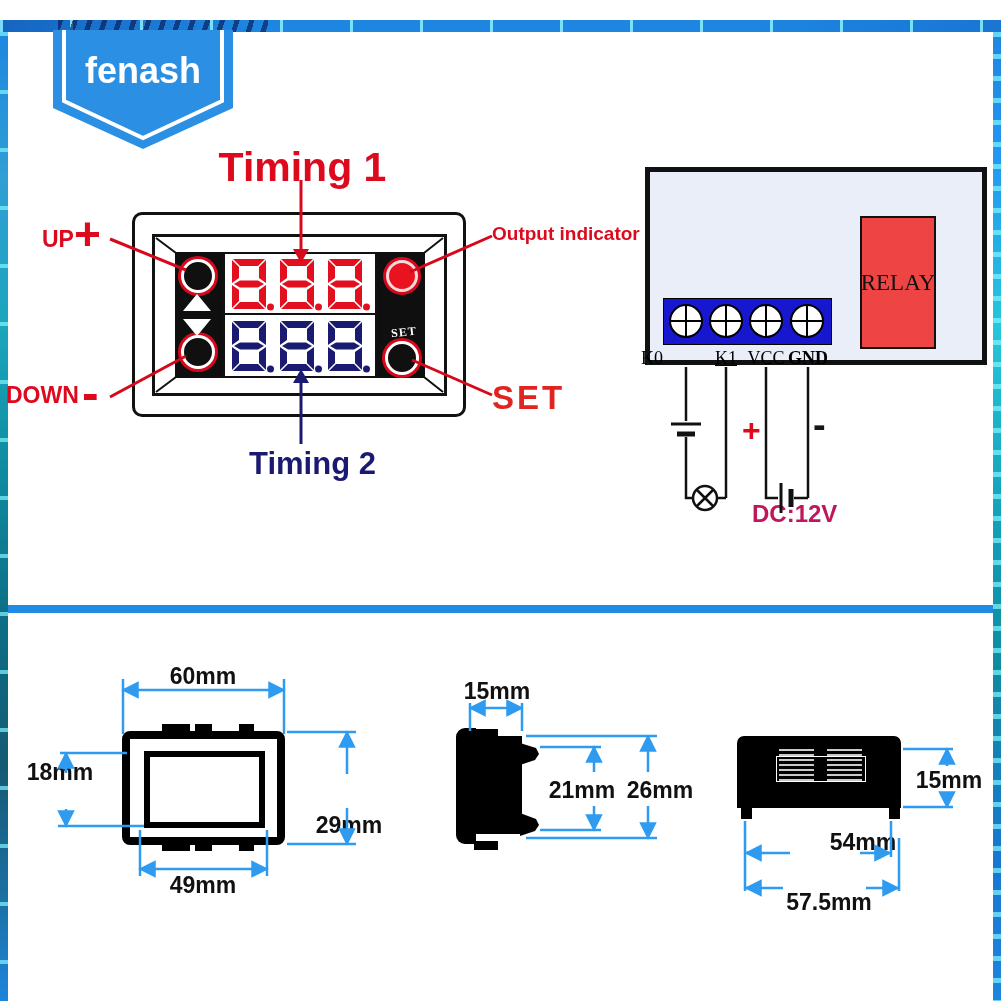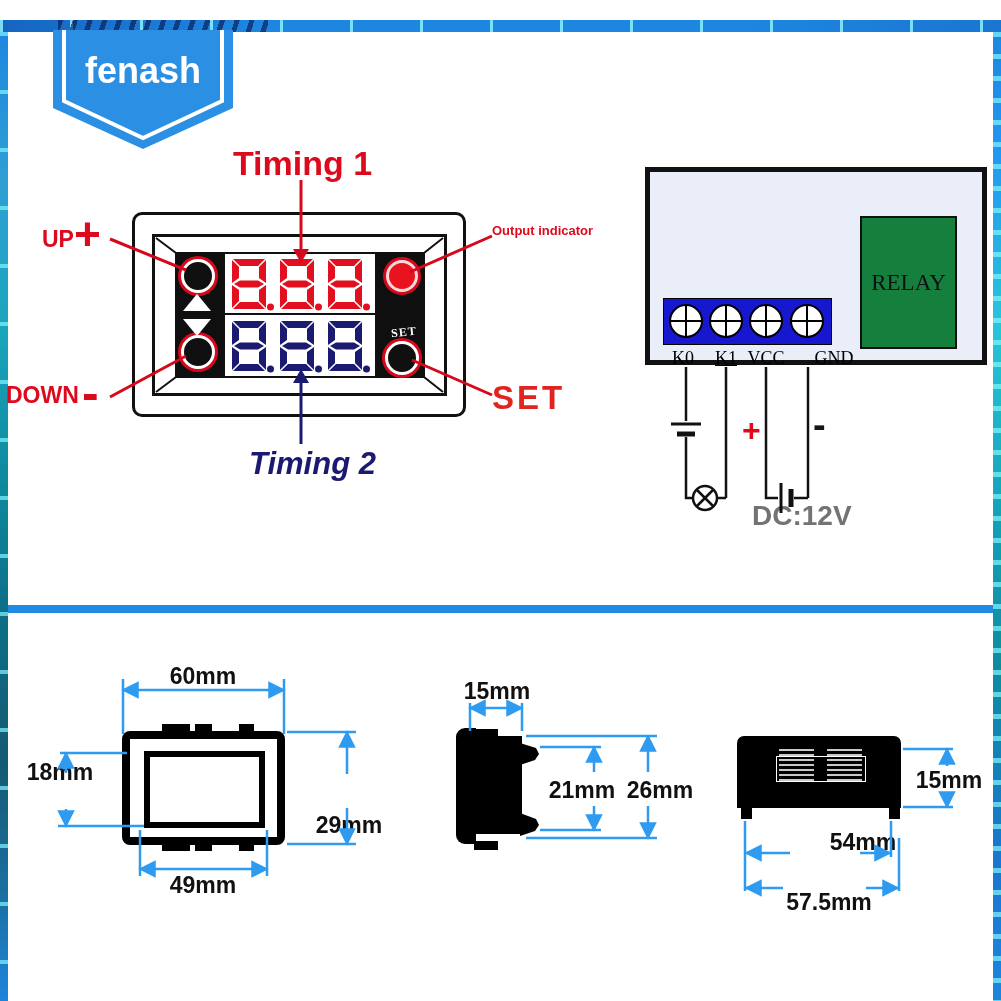--- a/index.html
+++ b/index.html
@@ -45,42 +45,42 @@
   .led{position:absolute;left:386px;top:240px;width:32px;height:32px;border-radius:50%;background:#e8131f;border:3px solid #f6dada;box-shadow:0 0 0 3px #d6091c;}
   .tri{position:absolute;width:0;height:0;border-left:14px solid transparent;border-right:14px solid transparent;}
   .tri-up{left:183px;top:274px;border-bottom:17px solid #fff;}
   .tri-down{left:183px;top:299px;border-top:17px solid #fff;}
   .set-small{position:absolute;left:383px;top:305px;width:42px;text-align:center;color:#fff;
     font-family:"Liberation Serif",serif;font-weight:bold;font-size:12px;letter-spacing:1px;transform:rotate(-6deg);}
 
   
   .lbl{position:absolute;font-weight:bold;}
   .red{color:#dd0a1e;}
-  .navy{color:#1a1a70;font-style:italic;}
-  .timing1{left:195px;top:124px;width:215px;text-align:center;font-size:34px;}
+  .navy{color:#1a1a70;}
+  .timing1{left:195px;top:124px;width:215px;text-align:center;font-size:41px;}
   .timing2{left:205px;top:426px;width:215px;text-align:center;font-size:31px;}
   .up-label{left:42px;top:206px;font-size:23px;}
   .up-plus{left:74px;top:187px;font-size:46px;font-weight:900;}
   .down-label{left:6px;top:362px;font-size:23px;}
   .down-minus{left:82px;top:344px;font-size:50px;font-weight:900;}
-  .output-label{left:492px;top:203px;font-size:13px;}
+  .output-label{left:492px;top:203px;font-size:19px;}
   .set-big{left:492px;top:359px;font-size:33px;font-weight:600;letter-spacing:3px;color:#e02420;}
 
   
   .wire-box{position:absolute;left:645px;top:147px;width:342px;height:198px;border:5px solid #111;background:#e9eef8;}
-  .relay-box{position:absolute;left:860px;top:196px;width:97px;height:133px;border:2px solid #111;background:#15803d;
+  .relay-box{position:absolute;left:860px;top:196px;width:76px;height:133px;border:2px solid #111;background:#ef4444;
     display:flex;align-items:center;justify-content:center;font-family:"Liberation Serif",serif;font-size:23px;color:#111;}
   .term-block{position:absolute;left:663px;top:278px;width:169px;height:47px;background:#1717d0;border:1px solid #000;}
   .screw{position:absolute;top:284px;width:34px;height:34px;border-radius:50%;background:#fff;border:2px solid #000;}
   .screw::before{content:"";position:absolute;left:0;right:0;top:50%;margin-top:-1px;height:2px;background:#000;}
   .screw::after{content:"";position:absolute;top:0;bottom:0;left:50%;margin-left:-1px;width:2px;background:#000;}
   .term-lbl{position:absolute;top:328px;height:20px;text-align:center;font-family:"Liberation Serif",serif;font-size:18px;color:#000;font-weight:500;}
   .plus-label{left:742px;top:392px;font-size:32px;font-weight:900;}
   .minus-label{left:813px;top:384px;font-size:38px;font-weight:900;color:#161616;}
-  .dc-label{left:752px;top:480px;font-size:28px;font-weight:800;color:#737373;}
+  .dc-label{left:752px;top:480px;font-size:24px;font-weight:800;color:#be185d;}
 
   
   .dim-lbl{position:absolute;font-weight:bold;font-size:23px;color:#111;text-align:center;}
   .frame-outer{position:absolute;left:122px;top:711px;width:163px;height:114px;border:8px solid #000;border-radius:8px;background:#fff;}
   .frame-inner{position:absolute;left:144px;top:731px;width:121px;height:77px;border:6px solid #000;background:#fff;}
   .tab{position:absolute;height:10px;background:#000;}
   .backplate{position:absolute;left:456px;top:708px;width:20px;height:116px;background:#000;border-radius:9px 0 0 9px;}
   .clip-body{position:absolute;left:472px;top:716px;width:50px;height:98px;background:#000;}
   .bump{position:absolute;width:24px;height:9px;background:#000;}
   .topview-body{position:absolute;left:737px;top:716px;width:164px;height:72px;background:#000;border-radius:7px 7px 0 0;}
@@ -186,24 +186,24 @@
   <div class="lbl red output-label">Output indicator</div>
   <div class="lbl set-big">SET</div>
 
   <div class="wire-box"></div>
   <div class="relay-box">RELAY</div>
   <div class="term-block"></div>
   <div class="screw" style="left:669px;"></div>
   <div class="screw" style="left:709px;"></div>
   <div class="screw" style="left:749px;"></div>
   <div class="screw" style="left:790px;"></div>
-  <div class="term-lbl" style="left:668px;width:30px;text-align:center;">K0</div>
+  <div class="term-lbl" style="left:637px;width:30px;text-align:center;">K0</div>
   <div class="term-lbl" style="left:711px;width:30px;text-decoration:underline;">K1</div>
   <div class="term-lbl" style="left:744px;width:44px;">VCC</div>
-  <div class="term-lbl" style="left:812px;width:44px;">GND</div>
+  <div class="term-lbl" style="left:786px;width:44px;font-weight:bold;">GND</div>
   <div class="lbl red plus-label">+</div>
   <div class="lbl minus-label">-</div>
   <div class="lbl dc-label">DC:12V</div>
 
   <div class="tab" style="left:162px;top:704px;width:28px;"></div>
   <div class="tab" style="left:195px;top:704px;width:17px;"></div>
   <div class="tab" style="left:239px;top:704px;width:15px;"></div>
   <div class="tab" style="left:162px;top:821px;width:28px;"></div>
   <div class="tab" style="left:195px;top:821px;width:17px;"></div>
   <div class="tab" style="left:239px;top:821px;width:15px;"></div>

